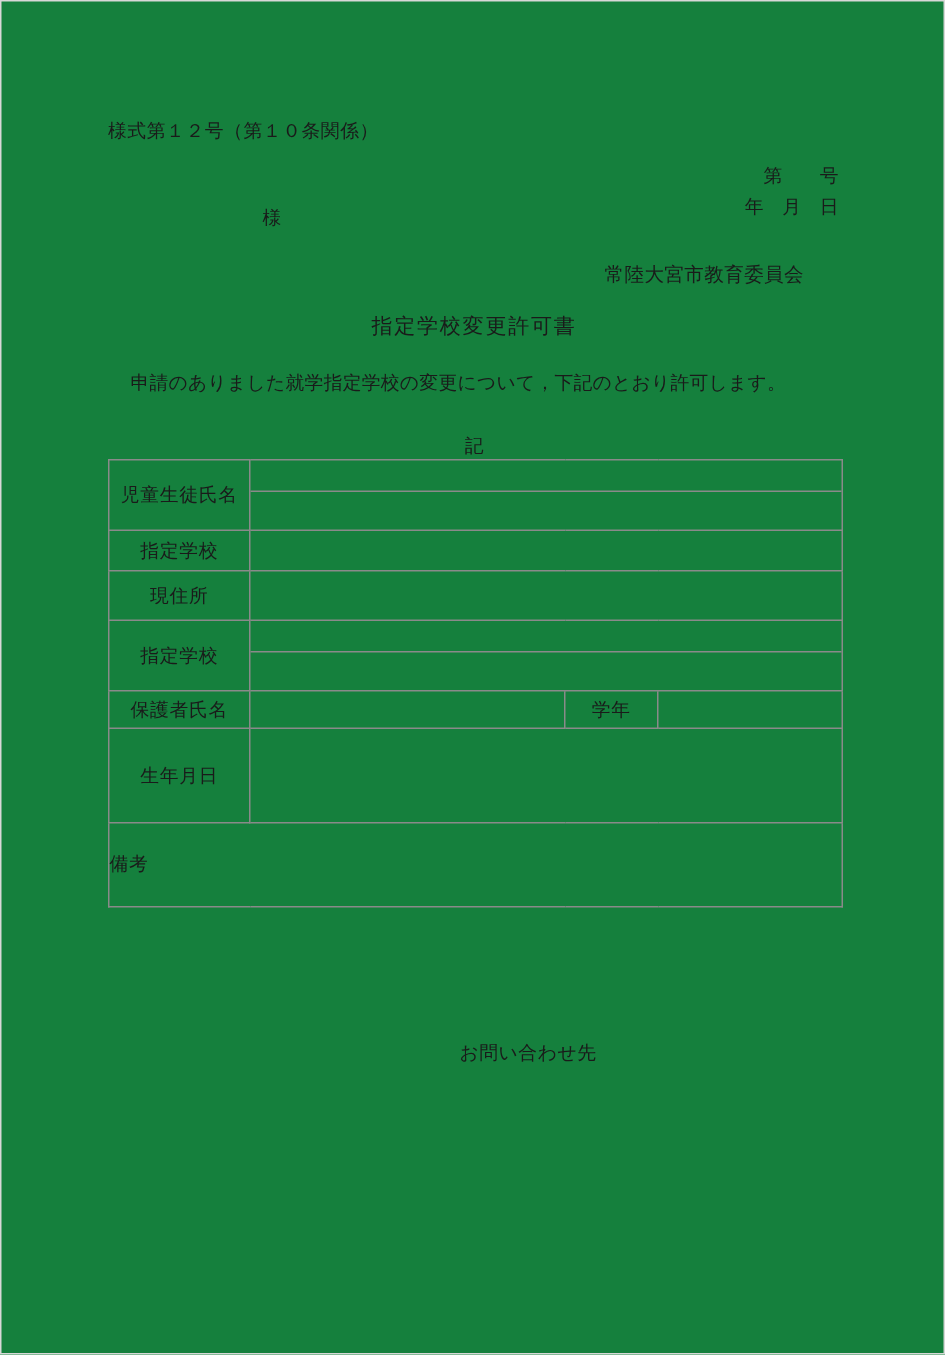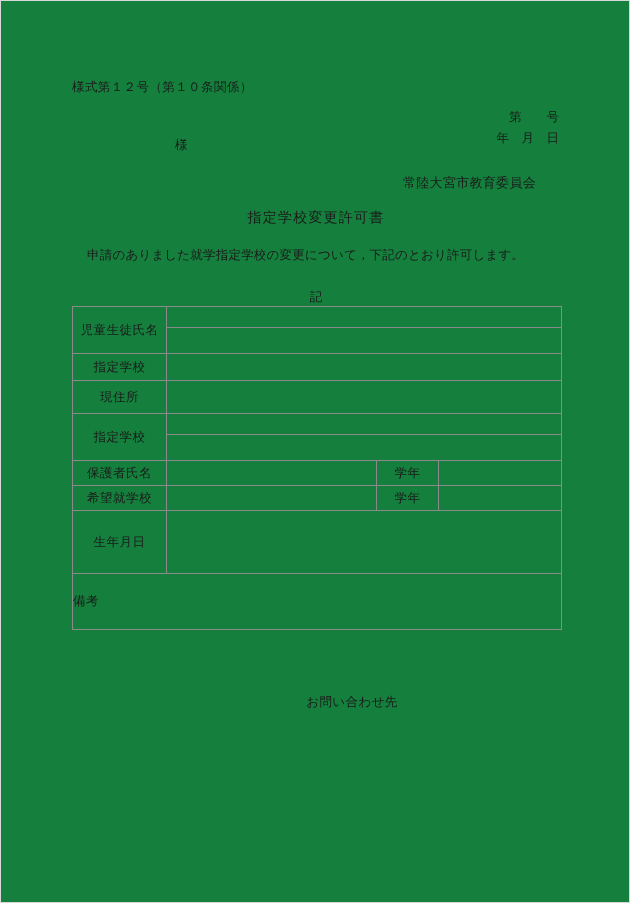--- a/index.html
+++ b/index.html
@@ -234,26 +234,20 @@
         </td>
       </tr>
 
       <tr>
         <td class="label-cell" style="height:24px">保護者氏名</td>
         <td class="value-cell"></td>
         <td class="grade-label">学年</td>
         <td class="value-cell"></td>
       </tr>
 
-      <tr>
-        <td class="label-cell" style="height:24px">希望就学校</td>
-        <td class="value-cell"></td>
-        <td class="grade-label">学年</td>
-        <td class="value-cell"></td>
-      </tr>
 
 
       <tr>
         <td class="label-cell" style="height:62px">生年月日</td>
         <td class="value-cell" colspan="3"></td>
       </tr>
 
       <tr>
         <td class="remarks-cell" style="height:55px" colspan="4">備考</td>
       </tr>

